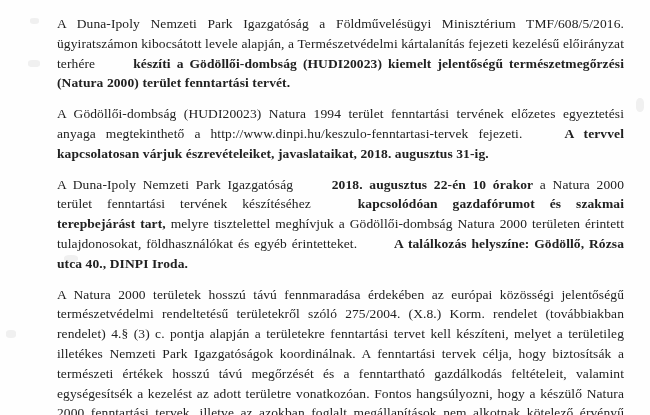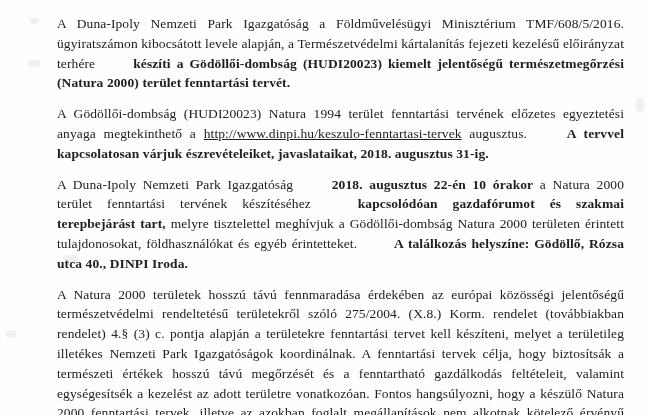--- a/index.html
+++ b/index.html
@@ -23,21 +23,21 @@
     font-size: 13.5px;
     line-height: 19.8px;
     text-align: justify;
     letter-spacing: 0.1px;
     filter: blur(0.3px) contrast(1.02);
   }
   .letter-body p {
     margin: 0 0 11px 0;
   }
   .b { font-weight: bold; margin-left: 32px; }
-  .u { text-decoration: underline; }
+  .u { }
   
   .speck {
     position: absolute;
     background: #e3e3e3;
     border-radius: 40%;
     opacity: 0.55;
   }
   .speck1 { left: 28px; top: 60px;  width: 12px; height: 7px; }
   .speck2 { left: 64px; top: 255px; width: 14px; height: 7px; }
   .speck3 { left: 6px;  top: 330px; width: 10px; height: 8px; }
@@ -48,17 +48,17 @@
 <body>
 
 <div class="page" style="background: rgb(254, 254, 254);">
   <div class="speck speck1"></div>
   <div class="speck speck2"></div>
   <div class="speck speck3"></div>
   <div class="speck speck4"></div>
   <div class="speck speck5"></div>
   <div class="letter-body" style="color: rgb(35, 35, 35);">
       <p><span>A Duna-Ipoly Nemzeti Park Igazgatóság a Földművelésügyi Minisztérium TMF/608/5/2016. ügyiratszámon kibocsátott levele alapján, a Természetvédelmi kártalanítás fejezeti kezelésű előirányzat terhére </span><span class="b">készíti a Gödöllői-dombság (HUDI20023) kiemelt jelentőségű természetmegőrzési (Natura 2000) terület fenntartási tervét.</span></p>
-      <p><span>A Gödöllői-dombság (HUDI20023) Natura 1994 terület fenntartási tervének előzetes egyeztetési anyaga megtekinthető a </span><span class="u">http://www.dinpi.hu/keszulo-fenntartasi-tervek</span><span> augusztus. </span><span class="b">A tervvel kapcsolatosan várjuk észrevételeiket, javaslataikat, 2018. augusztus 31-ig.</span></p>
+      <p><span>A Gödöllői-dombság (HUDI20023) Natura 1994 terület fenntartási tervének előzetes egyeztetési anyaga megtekinthető a </span><span class="u">http://www.dinpi.hu/keszulo-fenntartasi-tervek</span><span> fejezeti. </span><span class="b">A tervvel kapcsolatosan várjuk észrevételeiket, javaslataikat, 2018. augusztus 31-ig.</span></p>
       <p><span>A Duna-Ipoly Nemzeti Park Igazgatóság </span><span class="b">2018. augusztus 22-én 10 órakor</span><span> a Natura 2000 terület fenntartási tervének készítéséhez </span><span class="b">kapcsolódóan gazdafórumot és szakmai terepbejárást tart,</span><span> melyre tisztelettel meghívjuk a Gödöllői-dombság Natura 2000 területen érintett tulajdonosokat, földhasználókat és egyéb érintetteket. </span><span class="b">A találkozás helyszíne: Gödöllő, Rózsa utca 40., DINPI Iroda.</span></p>
       <p><span>A Natura 2000 területek hosszú távú fennmaradása érdekében az európai közösségi jelentőségű természetvédelmi rendeltetésű területekről szóló 275/2004. (X.8.) Korm. rendelet (továbbiakban rendelet) 4.§ (3) c. pontja alapján a területekre fenntartási tervet kell készíteni, melyet a területileg illetékes Nemzeti Park Igazgatóságok koordinálnak. A fenntartási tervek célja, hogy biztosítsák a természeti értékek hosszú távú megőrzését és a fenntartható gazdálkodás feltételeit, valamint egységesítsék a kezelést az adott területre vonatkozóan. Fontos hangsúlyozni, hogy a készülő Natura 2000 fenntartási tervek, illetve az azokban foglalt megállapítások nem alkotnak kötelező érvényű szabályrendszert. A tervek a hatályos jogszabályokon túlmenően nem tartalmaznak kötelező érvényű előírásokat, csupán</span></p>
     </div>
 </div>
 
 </body></html>

